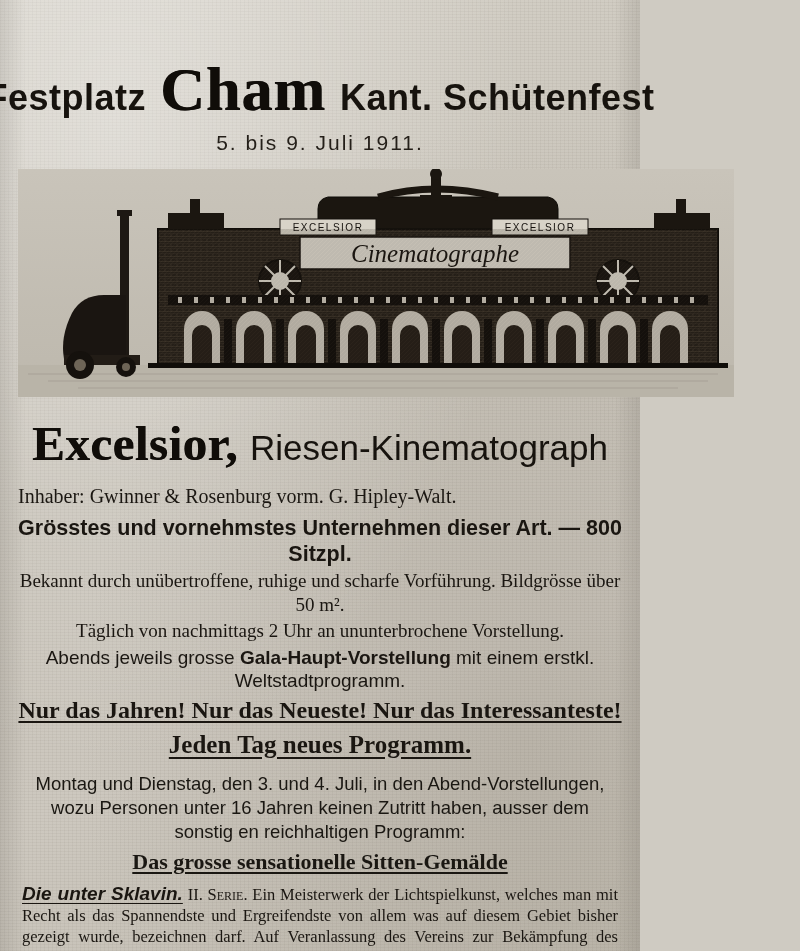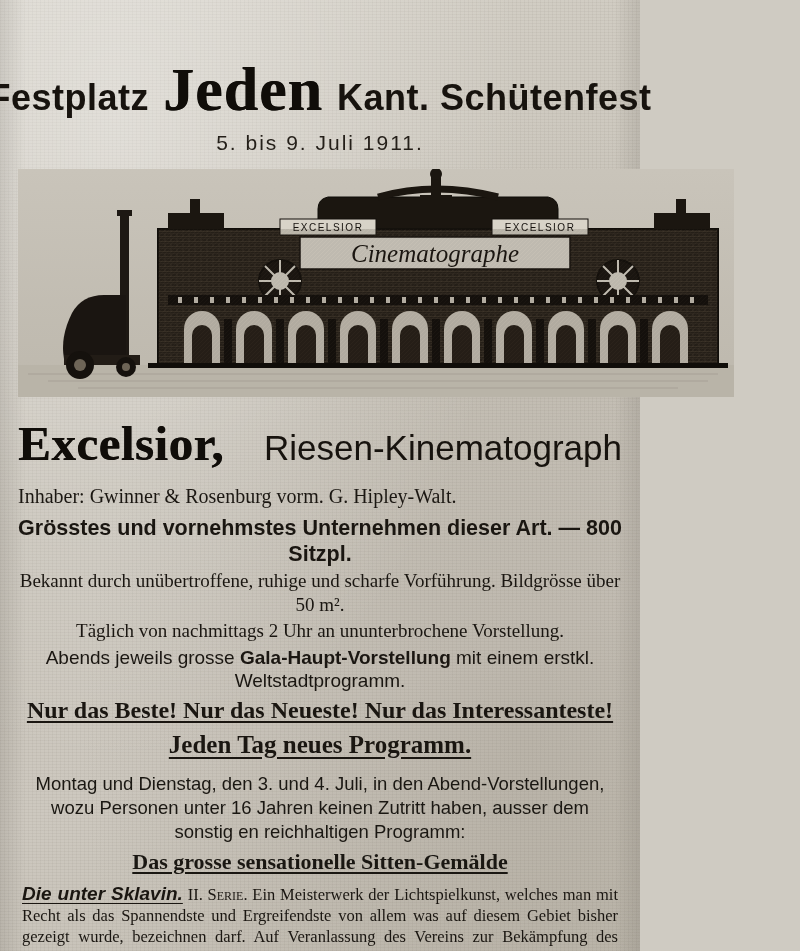--- a/index.html
+++ b/index.html
@@ -80,21 +80,21 @@
     width: 716px;
     height: 228px;
     position: relative;
   }
   .eng-svg { display: block; width: 100%; height: 100%; }
 
   
   .excelsior-row {
     display: flex;
     align-items: baseline;
-    justify-content: space-between;
+    justify-content: center;
     gap: 12px;
     margin-top: 18px;
     white-space: nowrap;
   }
   .excelsior {
     font-family: "Liberation Serif", serif;
     font-weight: bold;
     font-size: 49px;
     letter-spacing: 0.5px;
     color: #100d09;
@@ -206,21 +206,21 @@
   .desc .serie { font-variant: small-caps; }
 </style>
 </head>
 <body>
 
 <div class="poster">
   <div class="inner">
 
     <div class="header-row">
       <span class="hdr-side">Festplatz</span>
-      <span class="hdr-main">Jeden</span>
+      <span class="hdr-main">Cham</span>
       <span class="hdr-side">Kant. Schütenfest</span>
     </div>
     <div class="hdr-sub">5. bis 9. Juli 1911.</div>
 
     <div class="engraving">
       <svg class="eng-svg" viewBox="0 0 716 228" preserveAspectRatio="xMidYMid meet">
         <defs>
           <linearGradient id="skyg" x1="0" y1="0" x2="0" y2="1">
             <stop offset="0%" stop-color="#c9c4ba"></stop>
             <stop offset="100%" stop-color="#bdb8ad"></stop>
@@ -385,21 +385,21 @@
     <div class="owner">Inhaber: Gwinner &amp; Rosenburg vorm. G. Hipley-Walt.</div>
 
     <div class="line l-bold-sans">Grösstes und vornehmstes Unternehmen dieser Art. — 800 Sitzpl.</div>
     <div class="line l-serif">Bekannt durch unübertroffene, ruhige und scharfe Vorführung. Bildgrösse über 50 m².</div>
     <div class="line l-serif-mid">Täglich von nachmittags 2 Uhr an ununterbrochene Vorstellung.</div>
 
     <div class="line l-sans-bold-mix">
       <span>Abends jeweils grosse </span><b>Gala-Haupt-Vorstellung</b><span> mit einem erstkl. Weltstadtprogramm.</span>
     </div>
 
-    <div class="line nurdas">Nur das Beste! Nur das Neueste! Nur das Interessanteste!</div>
+    <div class="line nurdas">Nur das Jahren! Nur das Neueste! Nur das Interessanteste!</div>
     <div class="line jeden">Jeden Tag neues Programm.</div>
 
     <div class="para-montag">Montag und Dienstag, den 3. und 4. Juli, in den Abend-Vorstellungen, wozu Personen unter 16 Jahren keinen Zutritt haben, ausser dem sonstig en reichhaltigen Programm:</div>
     <div class="sitten">Das grosse sensationelle Sitten-Gemälde</div>
 
     <div class="desc">
       <span class="sklavin">Die unter Sklavin.</span>
       <span class="serie">II. Serie.</span>
       <span>Ein Meisterwerk der Lichtspielkunst, welches man mit Recht als das Spannendste und Ergreifendste von allem was auf diesem Gebiet bisher gezeigt wurde, bezeichnen darf. Auf Veranlassung des Vereins zur Bekämpfung des Mädchenhandels in Kopenhagen von ersten Künstlern nach wahren Begebenheiten dargestellt und aufgenommen, zeigt es uns mit wahrer Realistik, wie diese abgefeimten Schurken ihre Netze nach ahnungslosen Opfern auswerfen und mit welchen Schwierigkeiten diese dann zu kämpfen haben, um sich den festen Schlingen entwinden zu können.</span>
     </div>

